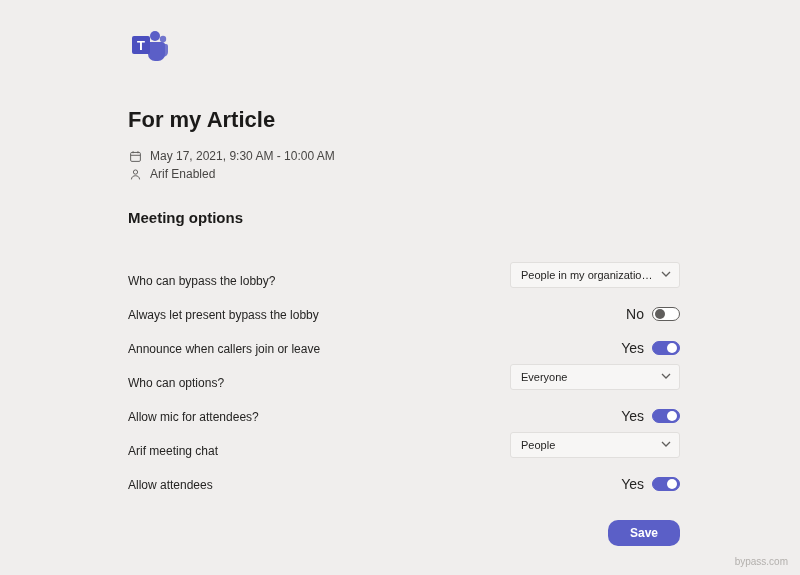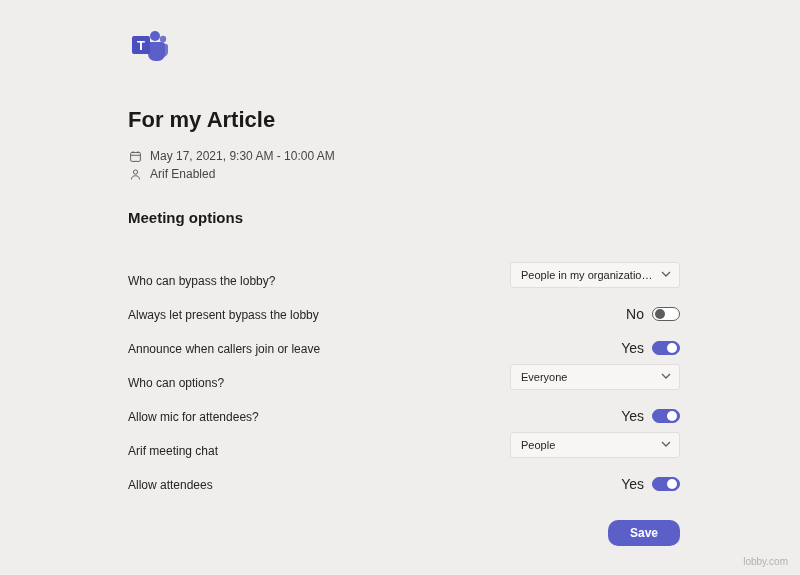--- a/index.html
+++ b/index.html
@@ -260,13 +260,13 @@
       <div class="toggle on"></div>
     </div>
   </div>
 
   <div class="footer">
     <button class="save-btn">Save</button>
   </div>
 
 </div>
 
-<div class="watermark">lobby.com</div>
+<div class="watermark">bypass.com</div>
 
 </body></html>

